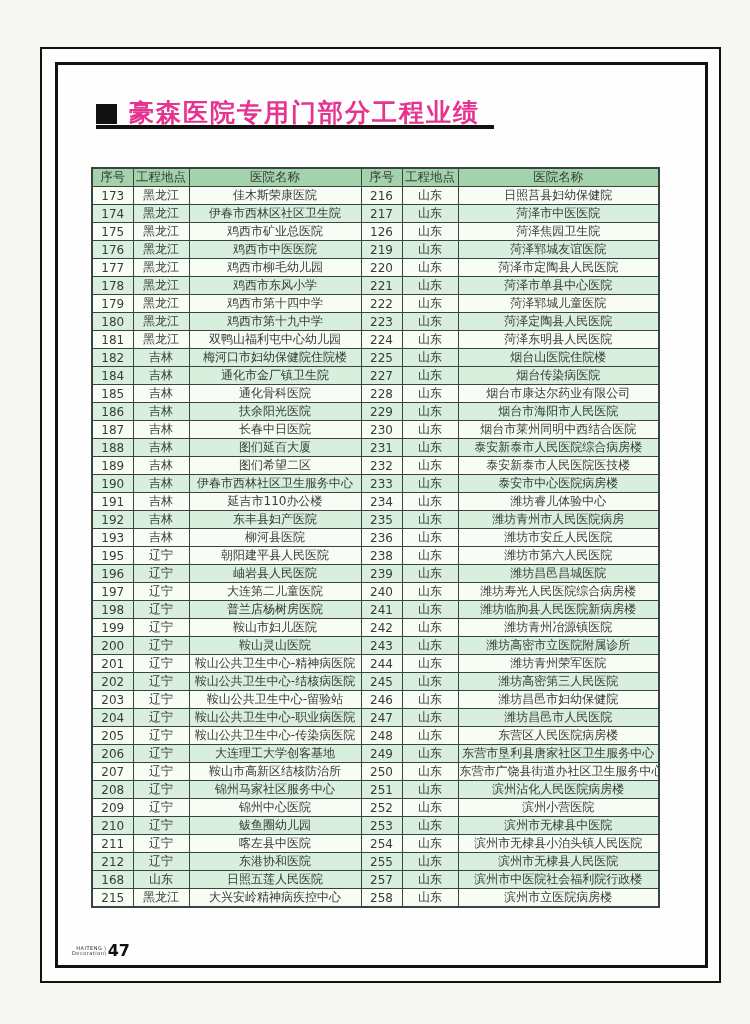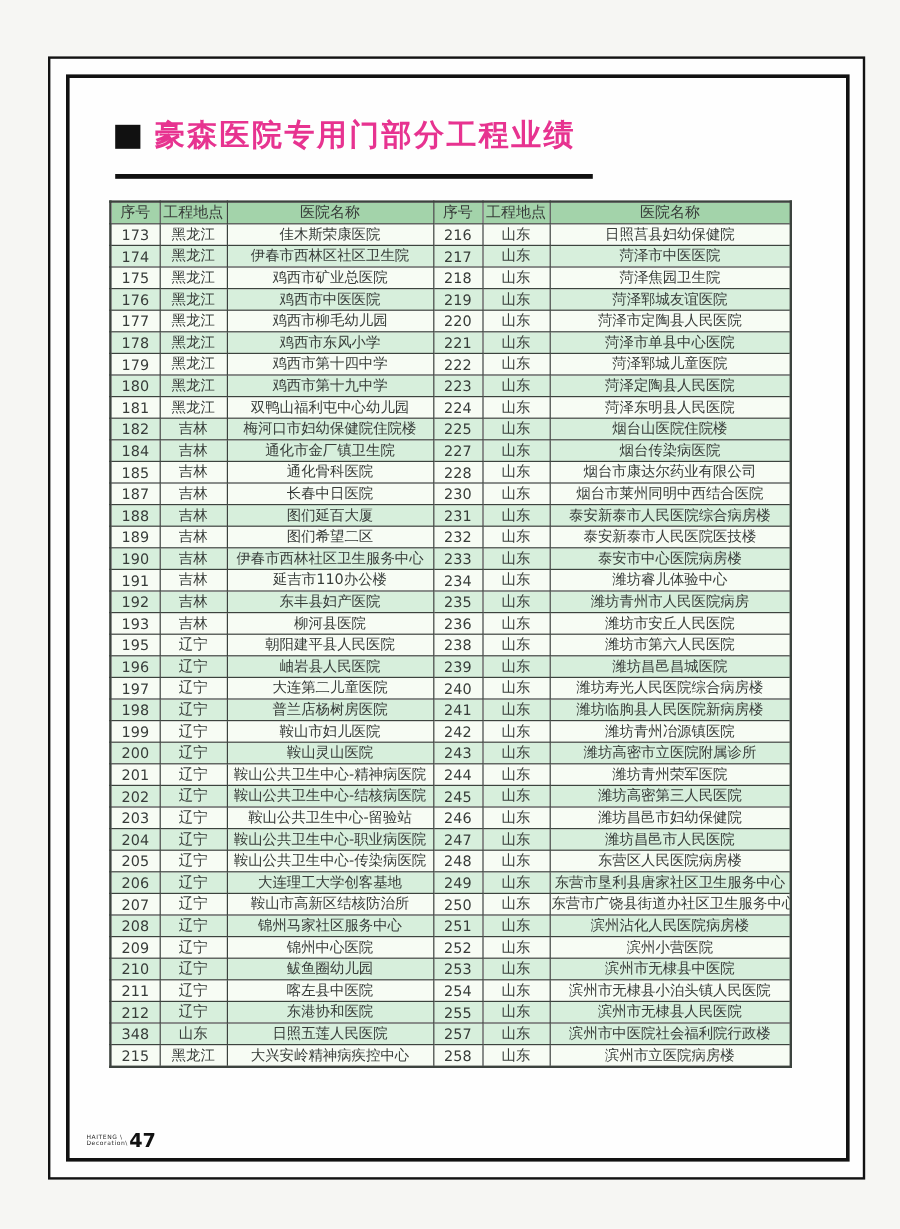--- a/index.html
+++ b/index.html
@@ -25,21 +25,21 @@
     border:2px solid #121212; background:var(--bg-page);
   }
   .page-inner {
     position:absolute; left:13px; top:13px; width:653px; height:906px;
     border:3px solid #121212; background:var(--bg-page);
   }
   .title-row {
     position:absolute; left:38px; top:35px;
     display:flex; align-items:flex-end;
     border-bottom:4px solid #111;
-    padding-bottom:20px; padding-right:14px;
+    padding-bottom:0; padding-right:14px;
   }
   .bullet {
     width:21px; height:20px; background:#111; display:inline-block;
     margin-right:12px; margin-bottom:1px;
   }
   .page-title {
     font-size:25px; font-weight:bold; color:var(--title-pink);
     letter-spacing:2px; line-height:1; white-space:nowrap;
   }
   table.projects {
@@ -60,21 +60,21 @@
     font-weight:normal; font-size:12.5px; height:18px;
   }
   col.c-serial { width:41px; }
   col.c-loc    { width:56px; }
   col.c-hosp-l { width:172px; }
   col.c-hosp-r { width:201px; }
   tr.odd  td { background:var(--row-white); }
   tr.even td { background:var(--row-green); }
   .footer {
     position:absolute; left:14px; bottom:6px;
-    display:flex; align-items:flex-end;
+    display:flex; align-items:flex-end;text-align:right;
   }
   .footer-logo {
     display:flex; flex-direction:column; line-height:1.15;
     font-size:5px; color:#2a2a2a; letter-spacing:0.5px;
     margin-right:1px; margin-bottom:2px;
   }
   .page-number {
     font-size:16px; font-weight:bold; color:#111; line-height:1;
   }
 </style>
@@ -122,21 +122,21 @@
             <td>黑龙江</td>
             <td>伊春市西林区社区卫生院</td>
             <td>217</td>
             <td>山东</td>
             <td>菏泽市中医医院</td>
           </tr>
           <tr class="odd">
             <td>175</td>
             <td>黑龙江</td>
             <td>鸡西市矿业总医院</td>
-            <td>218</td>
+            <td>126</td>
             <td>山东</td>
             <td>菏泽焦园卫生院</td>
           </tr>
           <tr class="even">
             <td>176</td>
             <td>黑龙江</td>
             <td>鸡西市中医医院</td>
             <td>219</td>
             <td>山东</td>
             <td>菏泽郓城友谊医院</td>
@@ -198,20 +198,28 @@
             <td>烟台传染病医院</td>
           </tr>
           <tr class="odd">
             <td>185</td>
             <td>吉林</td>
             <td>通化骨科医院</td>
             <td>228</td>
             <td>山东</td>
             <td>烟台市康达尔药业有限公司</td>
           </tr>
+          <tr class="even">
+            <td>186</td>
+            <td>吉林</td>
+            <td>扶余阳光医院</td>
+            <td>229</td>
+            <td>山东</td>
+            <td>烟台市海阳市人民医院</td>
+          </tr>
           <tr class="odd">
             <td>187</td>
             <td>吉林</td>
             <td>长春中日医院</td>
             <td>230</td>
             <td>山东</td>
             <td>烟台市莱州同明中西结合医院</td>
           </tr>
           <tr class="even">
             <td>188</td>
@@ -399,21 +407,21 @@
           </tr>
           <tr class="even">
             <td>212</td>
             <td>辽宁</td>
             <td>东港协和医院</td>
             <td>255</td>
             <td>山东</td>
             <td>滨州市无棣县人民医院</td>
           </tr>
           <tr class="even">
-            <td>348</td>
+            <td>168</td>
             <td>山东</td>
             <td>日照五莲人民医院</td>
             <td>257</td>
             <td>山东</td>
             <td>滨州市中医院社会福利院行政楼</td>
           </tr>
           <tr class="odd">
             <td>215</td>
             <td>黑龙江</td>
             <td>大兴安岭精神病疾控中心</td>

